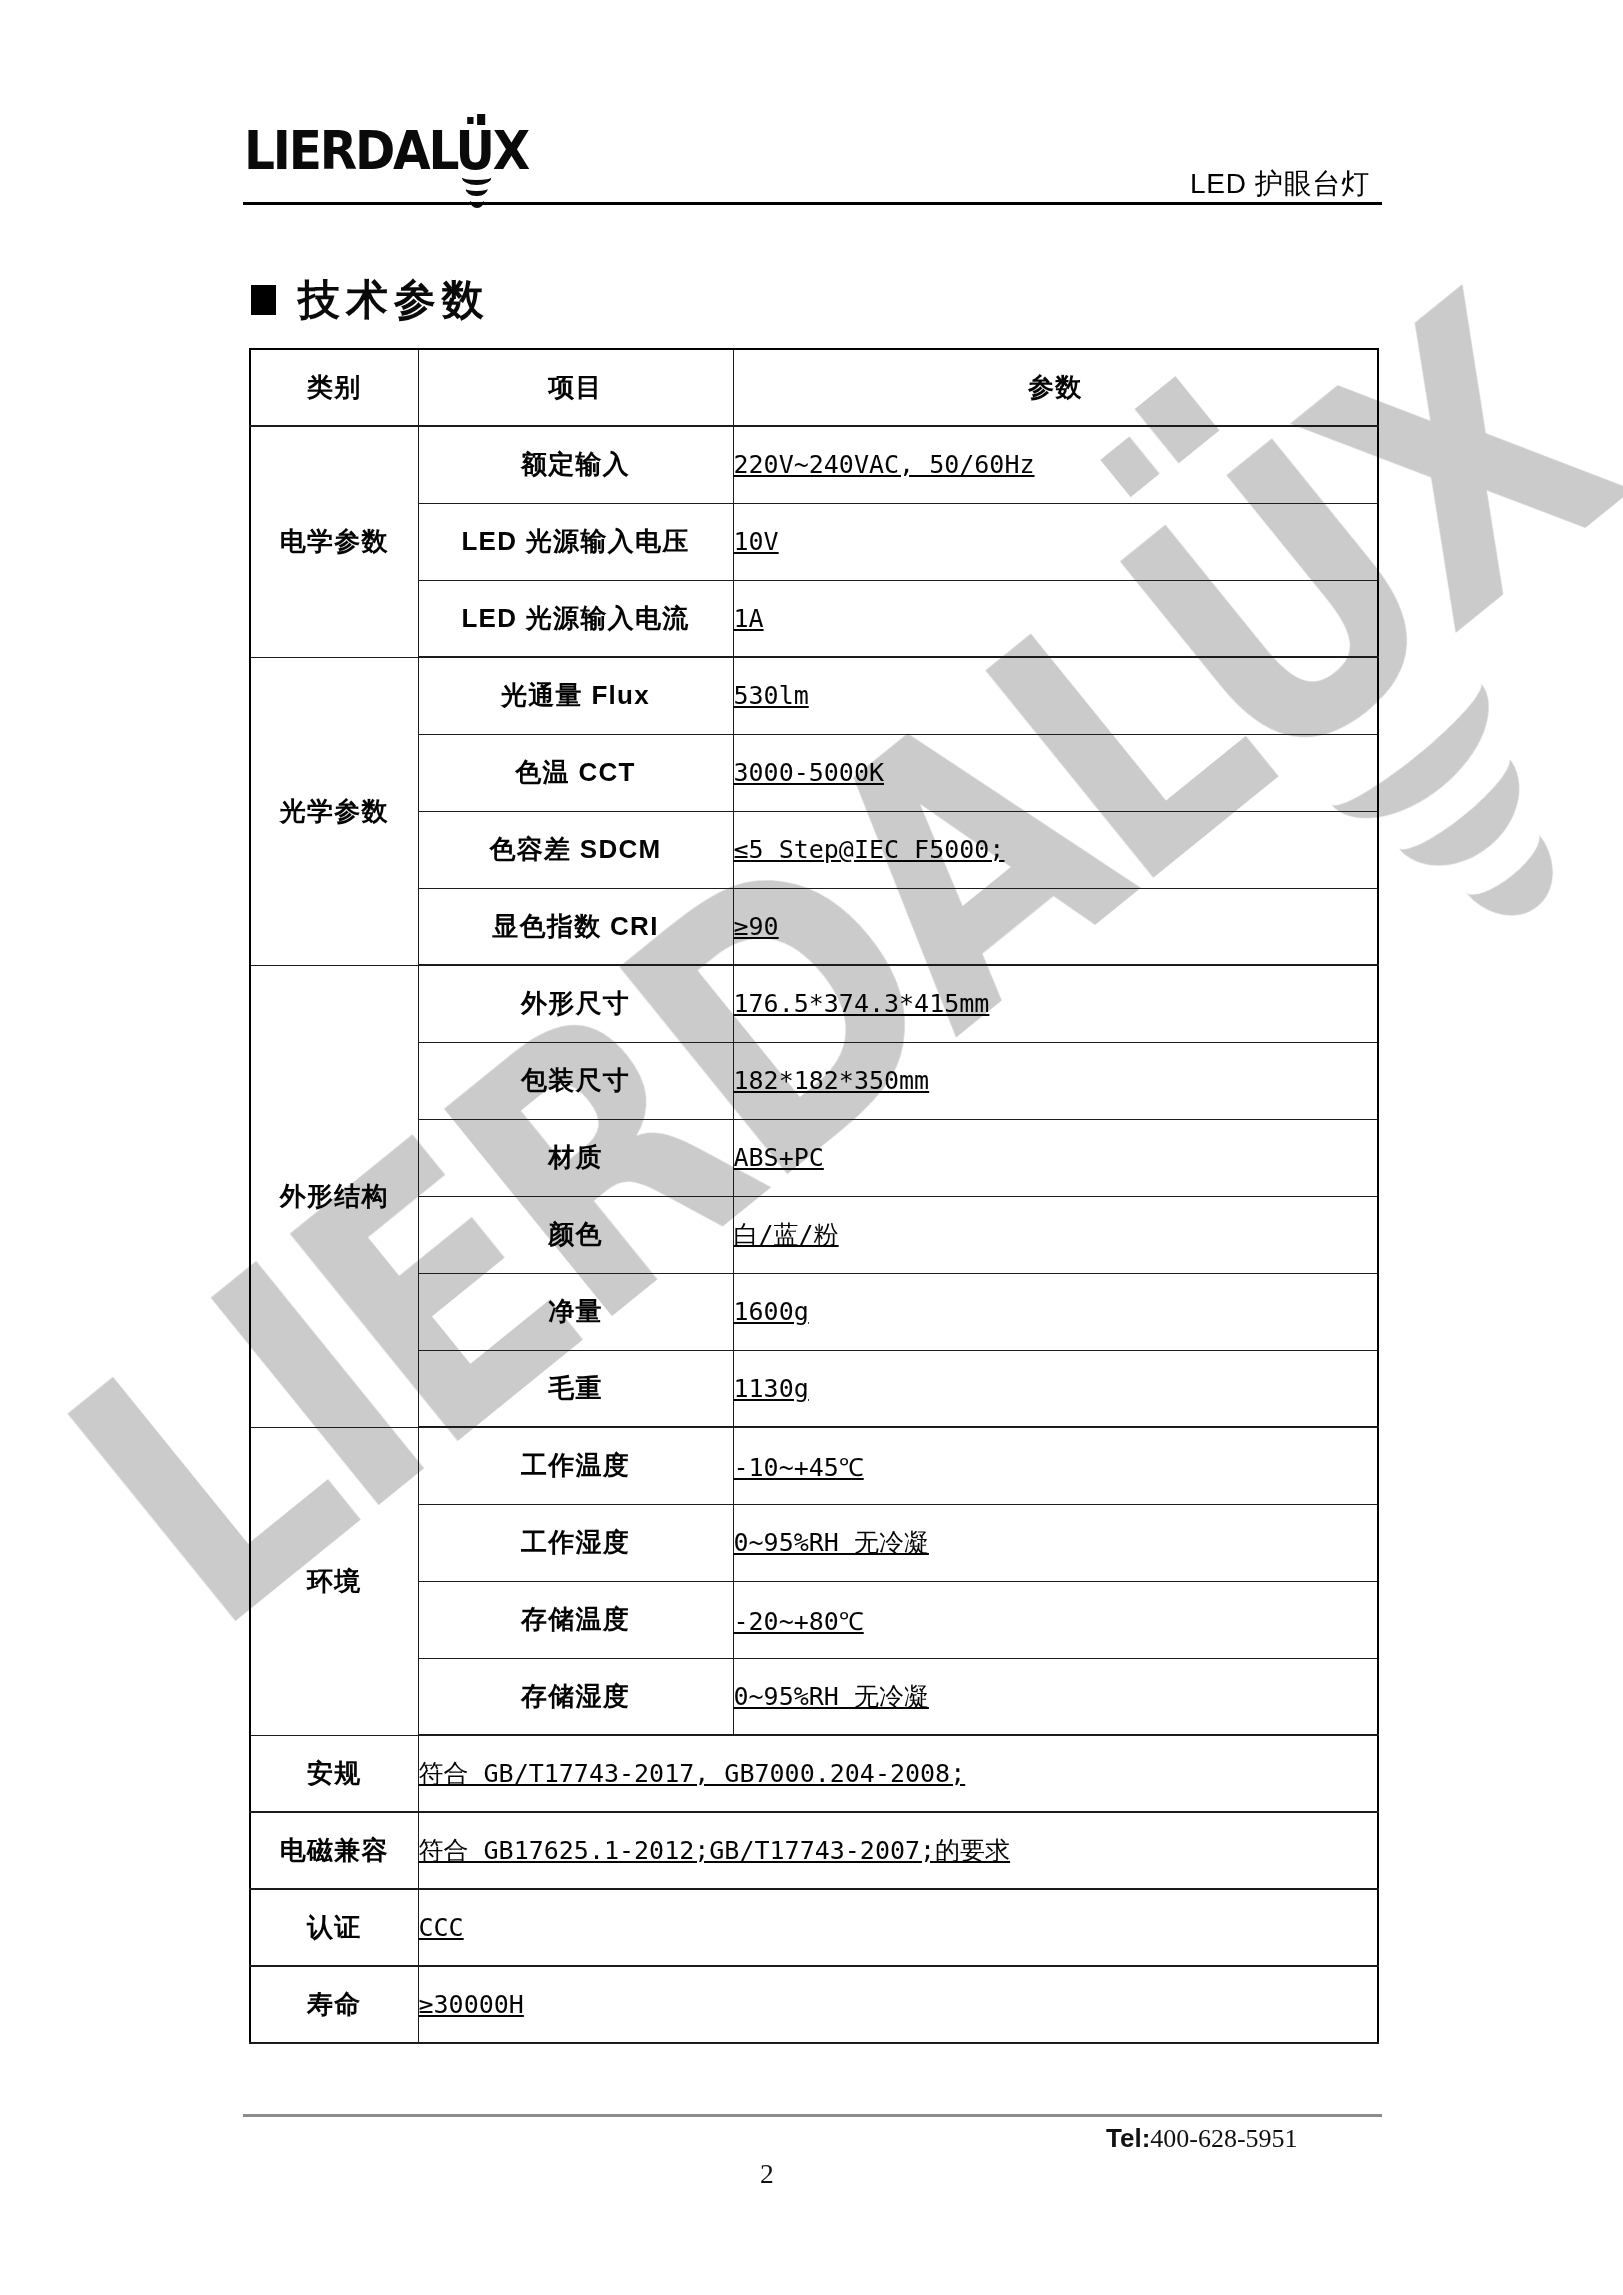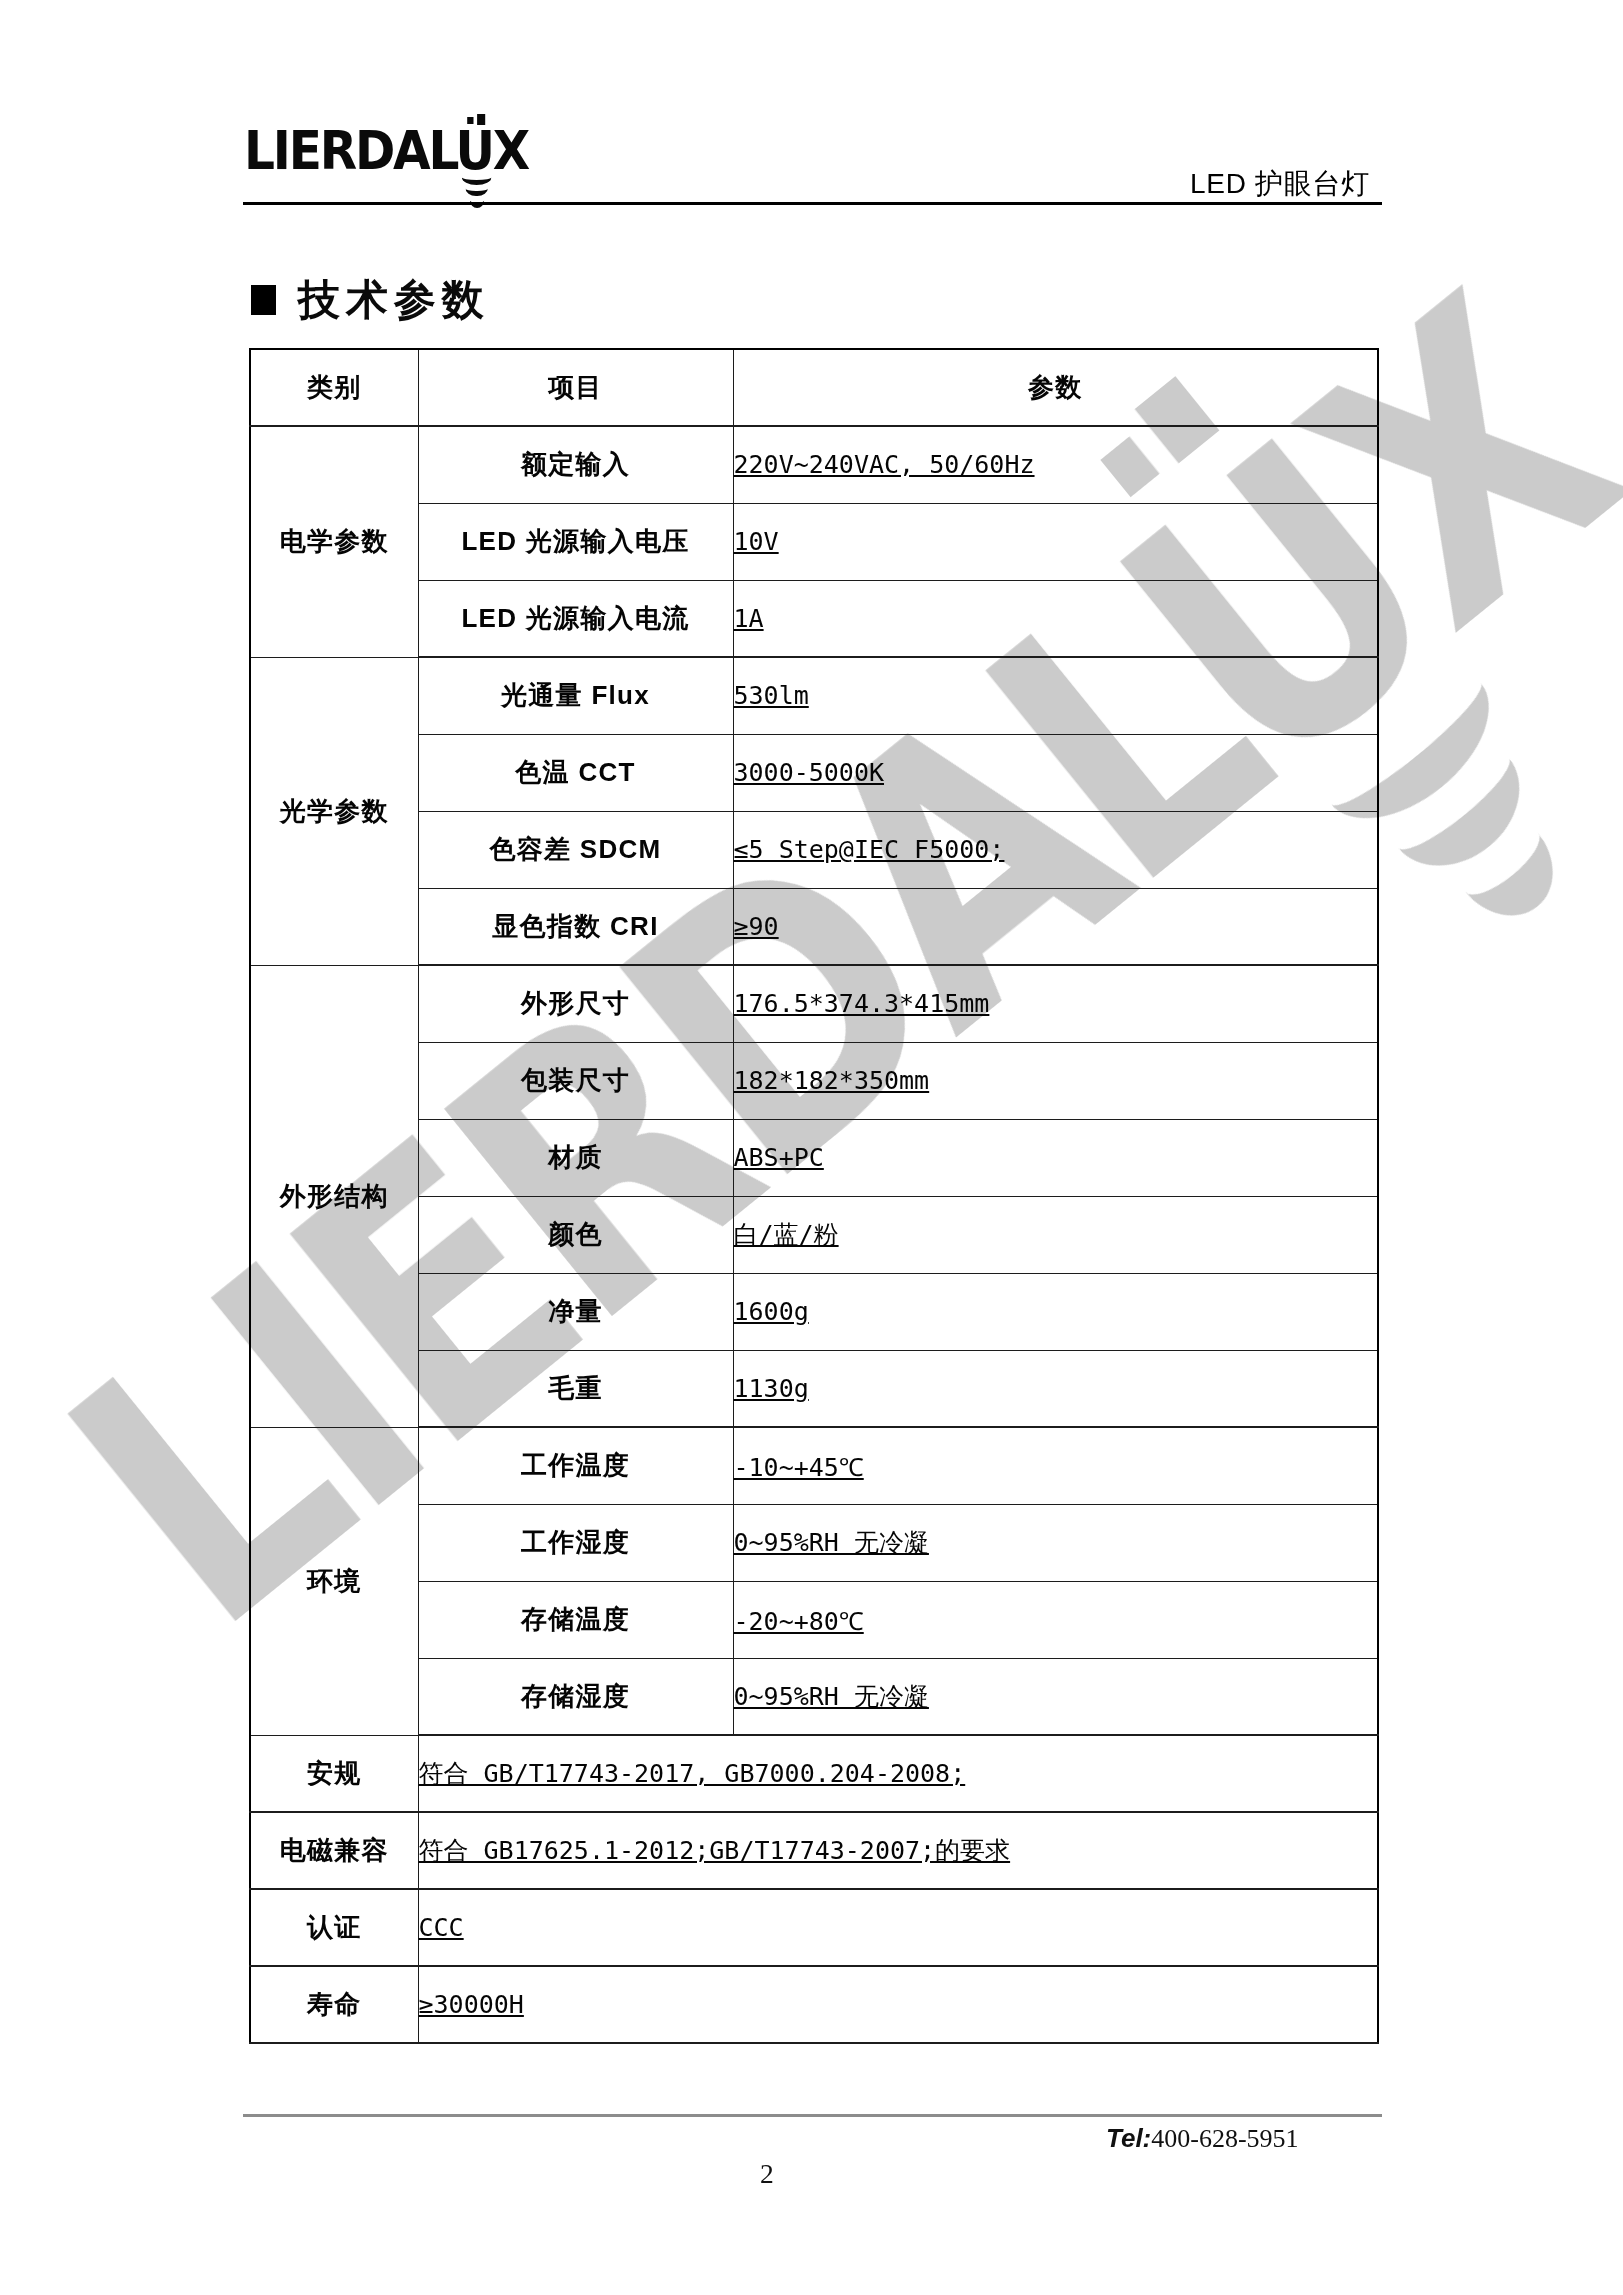--- a/index.html
+++ b/index.html
@@ -48,21 +48,21 @@
        font-family:"Liberation Sans",sans-serif; color:#050505;}
   .val{font-family:"DejaVu Sans Mono",monospace; font-size:25px; text-align:left;
        padding-left:15px; color:#050505; white-space:pre-wrap;text-decoration:underline;}
 
   
   .footer-rule{position:absolute; left:243px; top:2114px; width:1139px; height:2.6px; background:#8c8c8c; z-index:2;}
   .footer-line{position:absolute; left:247px; top:2123px; width:1135px; font-size:26px; z-index:2;
         font-family:"Liberation Serif",serif; color:#111; white-space:nowrap;}
   .addr-num{font-family:"Liberation Sans",sans-serif; font-weight:bold; margin:0 .12em;}
   .tel{position:absolute; left:859px; top:0;}
-  .tel-label{font-family:"Liberation Sans",sans-serif; font-weight:bold;font-style:italic;}
+  .tel-label{font-family:"Liberation Sans",sans-serif; font-weight:bold;}
   .tel-number{font-family:"Liberation Serif",serif;}
   .page-number{position:absolute; left:760px; top:2158px; width:52px; font-size:27.5px;
         font-family:"Liberation Serif",serif; text-align:left; color:#111; z-index:2;}
 </style>
 </head>
 <body>
 
 <div class="page">
 
   <div class="watermark">

